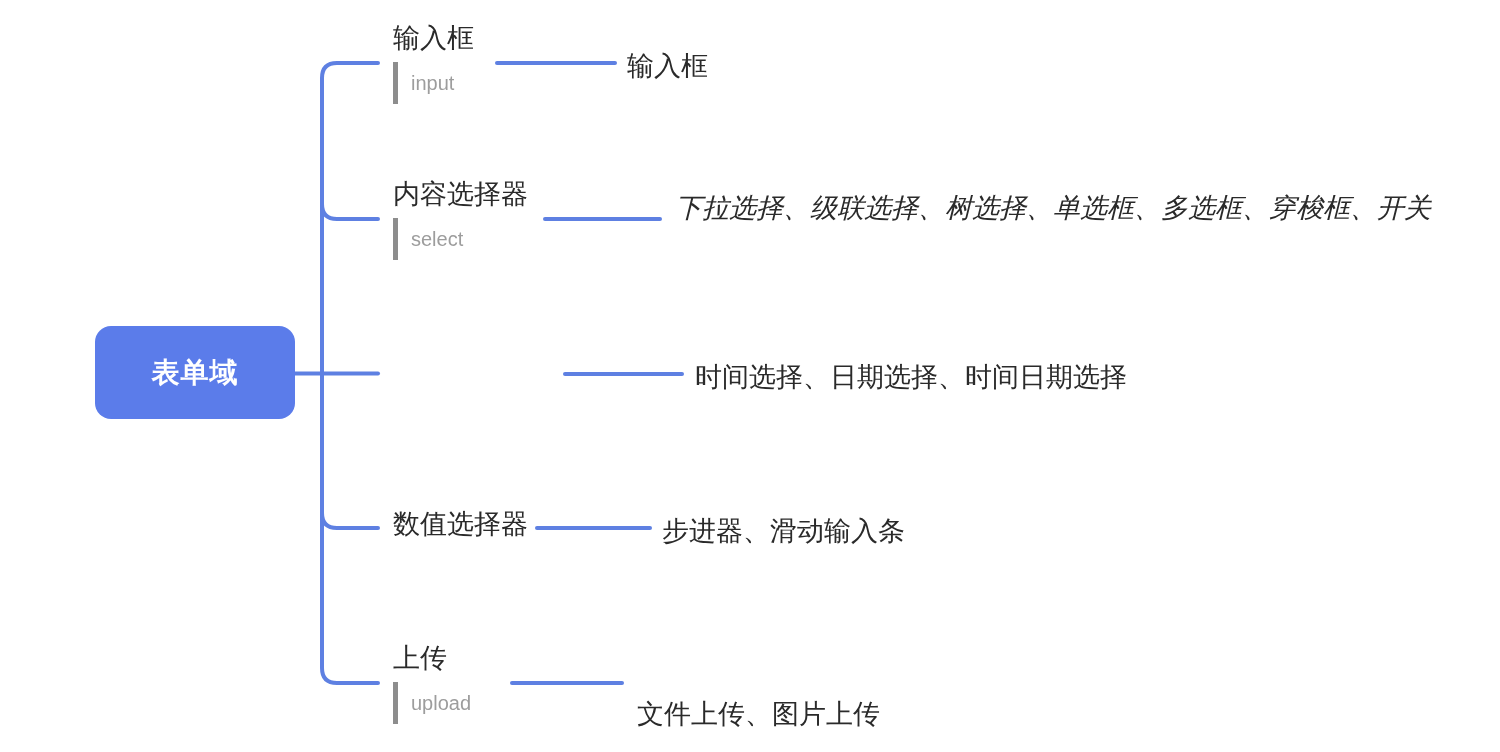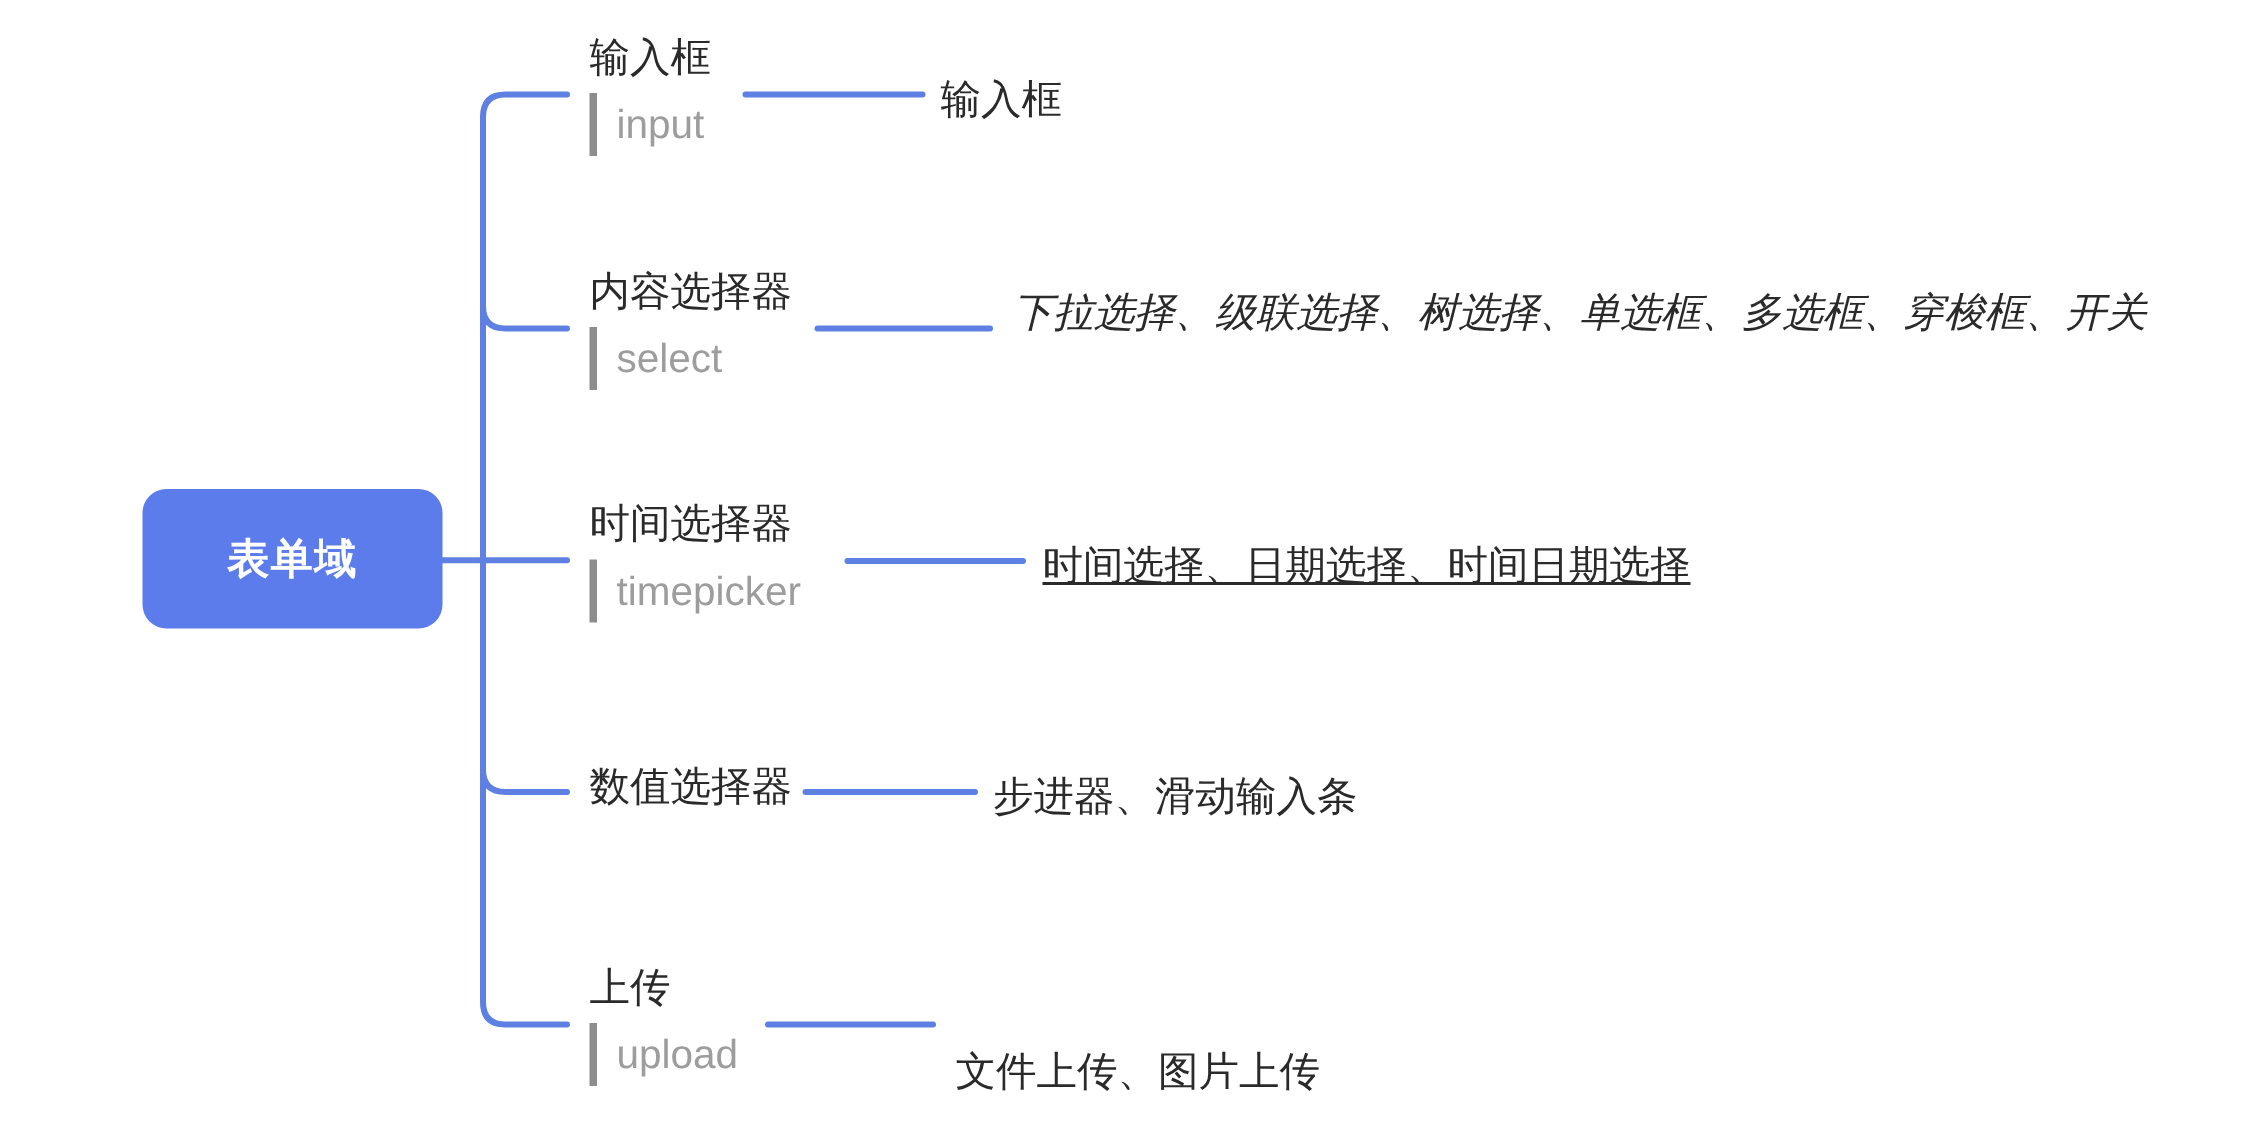--- a/index.html
+++ b/index.html
@@ -49,39 +49,39 @@
     margin-top: 8px;
     height: 42px;
   }
   .code-bar {
     width: 5px;
     height: 42px;
     background: #8d8d8d;
     margin-right: 13px;
   }
   .code-text {
-    font-size: 27px;
+    font-size: 20px;
     color: #9d9d9d;
   }
   .leaf {
     position: absolute;
     font-size: 27px;
     line-height: 32px;
     color: #2a2a2a;
     white-space: nowrap;
   }
   
   .branch.b0 { top: 22px; }
   .branch.b1 { top: 178px; }
   .branch.b2 { top: 333px; }
   .branch.b3 { top: 508px; }
   .branch.b4 { top: 642px; }
   .leaf.l0 { left: 627px; top: 50px; }
   .leaf.l1 { left: 675px; top: 192px; font-style: italic; }
-  .leaf.l2 { left: 695px; top: 361px; text-decoration: underline; }
+  .leaf.l2 { left: 695px; top: 361px; }
   .leaf.l3 { left: 662px; top: 515px; text-align: center; }
   .leaf.l4 { left: 637px; top: 670px; margin-top: 28px; }
 </style>
 </head>
 <body>
 
 <div class="canvas">
 
   <svg class="lines" viewBox="0 0 1500 752" fill="none" xmlns="http://www.w3.org/2000/svg">
 
@@ -115,27 +115,20 @@
 
   <div class="branch b1">
     <div class="branch-label">内容选择器</div>
     <div class="branch-code">
       <div class="code-bar"></div>
       <div class="code-text">select</div>
     </div>
   </div>
   <div class="leaf l1">下拉选择、级联选择、树选择、单选框、多选框、穿梭框、开关</div>
 
-  <div class="branch b2">
-    <div class="branch-label">时间选择器</div>
-    <div class="branch-code">
-      <div class="code-bar"></div>
-      <div class="code-text">timepicker</div>
-    </div>
-  </div>
   <div class="leaf l2">时间选择、日期选择、时间日期选择</div>
 
   <div class="branch b3">
     <div class="branch-label">数值选择器</div>
   </div>
   <div class="leaf l3">步进器、滑动输入条</div>
 
   <div class="branch b4">
     <div class="branch-label">上传</div>
     <div class="branch-code">

